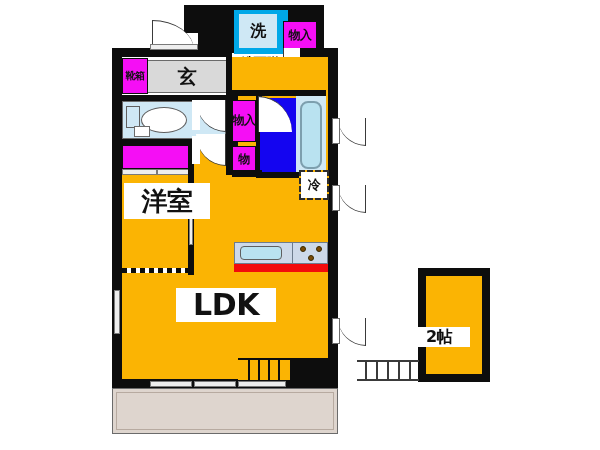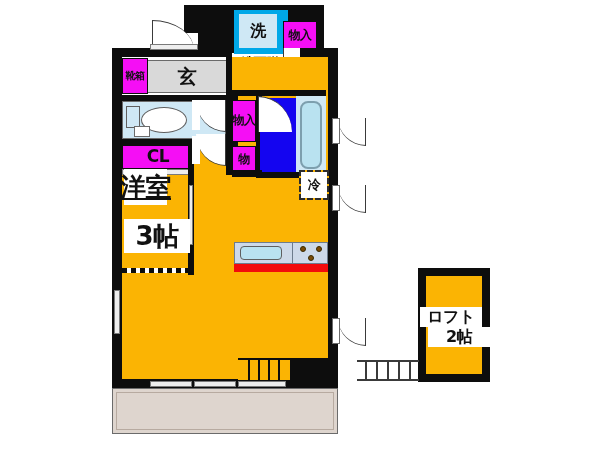--- a/index.html
+++ b/index.html
@@ -180,35 +180,33 @@
   <div class="box lightblue ol-thin" style="left:122px; top:101px; width:104px; height:38px;"></div>
   <div class="tank" style="left:126px; top:106px; width:14px; height:22px;"></div>
   <div class="toiletbowl" style="left:141px; top:107px; width:44px; height:24px;"></div>
   <div class="box white ol-thin" style="left:134px; top:126px; width:16px; height:11px;"></div>
 
   <div class="box white" style="left:226px; top:103px; width:16px; height:34px;"></div>
   <div class="arc tl" style="left:230px; top:103px; width:30px; height:34px;"></div>
 
   <div class="box wall" style="left:122px; top:139px; width:110px; height:6px;"></div>
   <div class="box magenta ol" style="left:122px; top:145px; width:72px; height:24px;"></div>
-  <div class="lbl plain" style="left:122px; top:145px; width:72px; height:24px; font-size:17px; background:transparent;">CL</div>
 
   <div class="win" style="left:122px; top:169px; width:35px; height:6px;"></div>
   <div class="win" style="left:157px; top:169px; width:37px; height:6px;"></div>
 
   <div class="box yellow" style="left:122px; top:175px; width:72px; height:97px;"></div>
 
   <div class="box wall" style="left:188px; top:145px; width:6px; height:130px;"></div>
 
   <div class="win" style="left:189px; top:185px; width:4px; height:60px;"></div>
 
   <div class="box" style="left:122px; top:268px; width:68px; height:5px; background:repeating-linear-gradient(90deg,#0d0d0d 0 5px, #ffffff 5px 9px);"></div>
 
-  <div class="lbl" style="left:124px; top:169px; width:43px; height:36px; font-size:26px;text-decoration:underline;">洋室</div>
-  <div class="lbl" style="left:124px; top:219px; width:66px; height:34px; font-size:26px;">3帖</div>
+  <div class="lbl" style="left:124px; top:183px; width:86px; height:36px; font-size:26px;">洋室</div>
 
   <div class="box wall" style="left:226px; top:95px; width:6px; height:80px;"></div>
   <div class="box wall" style="left:226px; top:57px; width:6px; height:40px;"></div>
 
   <div class="arc tl" style="left:196px; top:100px; width:30px; height:32px;"></div>
   <div class="arc tl" style="left:196px; top:134px; width:30px; height:32px;"></div>
   <div class="box white" style="left:192px; top:100px; width:8px; height:30px;"></div>
   <div class="box white" style="left:192px; top:136px; width:8px; height:28px;"></div>
 
   <div class="box wall" style="left:232px; top:95px; width:6px; height:80px;"></div>
@@ -241,20 +239,21 @@
   <div class="box white ol-thin" style="left:332px; top:185px; width:8px; height:26px;"></div>
 
   <div class="box" style="left:234px; top:242px; width:94px; height:22px; background:#cdd9e8; border:1px solid #6d7c8c; box-sizing:border-box;"></div>
   <div class="sink" style="left:240px; top:246px; width:42px; height:14px;"></div>
   <div class="box" style="left:292px; top:242px; width:1px; height:22px; background:#6d7c8c;"></div>
   <div class="burner" style="left:300px; top:246px; width:4px; height:4px;"></div>
   <div class="burner" style="left:316px; top:246px; width:4px; height:4px;"></div>
   <div class="burner" style="left:308px; top:255px; width:4px; height:4px;"></div>
   <div class="box red" style="left:234px; top:264px; width:94px; height:8px;"></div>
 
+  <div class="lbl" style="left:176px; top:288px; width:100px; height:34px; font-size:30px;">LDK</div>
 
   <div class="box wall" style="left:286px; top:358px; width:42px; height:22px;"></div>
   <div class="box yellow" style="left:238px; top:358px; width:52px; height:22px;"></div>
   <div class="tread" style="left:238px; top:358px; width:52px; height:2px;"></div>
   <div class="tread" style="left:248px; top:360px; width:2px; height:20px;"></div>
   <div class="tread" style="left:258px; top:360px; width:2px; height:20px;"></div>
   <div class="tread" style="left:268px; top:360px; width:2px; height:20px;"></div>
   <div class="tread" style="left:278px; top:360px; width:2px; height:20px;"></div>
 
   <div class="arc tl" style="left:338px; top:318px; width:28px; height:28px;"></div>
@@ -264,22 +263,21 @@
 
   <div class="box balcony ol-thin" style="left:112px; top:388px; width:226px; height:46px;"></div>
   <div class="box" style="left:116px; top:392px; width:218px; height:38px; border:1px solid #b7aaa0; box-sizing:border-box;"></div>
 
   <div class="win" style="left:150px; top:381px; width:42px; height:6px;"></div>
   <div class="win" style="left:194px; top:381px; width:42px; height:6px;"></div>
   <div class="win" style="left:238px; top:381px; width:48px; height:6px;"></div>
 
   <div class="box wall" style="left:418px; top:268px; width:72px; height:114px;"></div>
   <div class="box yellow" style="left:426px; top:276px; width:56px; height:98px;"></div>
-  <div class="lbl" style="left:420px; top:307px; width:62px; height:20px; font-size:16px;">ロフト</div>
-  <div class="lbl" style="left:428px; top:327px; width:62px; height:20px; font-size:16px;">2帖</div>
+  <div class="lbl" style="left:408px; top:327px; width:62px; height:20px; font-size:16px;">2帖</div>
 
   <div class="ladder-rail" style="left:357px; top:360px; width:62px; height:2px;"></div>
   <div class="ladder-rail" style="left:357px; top:379px; width:62px; height:2px;"></div>
   <div class="ladder-rung" style="left:365px; top:361px; width:2px; height:19px;"></div>
   <div class="ladder-rung" style="left:376px; top:361px; width:2px; height:19px;"></div>
   <div class="ladder-rung" style="left:387px; top:361px; width:2px; height:19px;"></div>
   <div class="ladder-rung" style="left:398px; top:361px; width:2px; height:19px;"></div>
   <div class="ladder-rung" style="left:409px; top:361px; width:2px; height:19px;"></div>
 
 </div>

